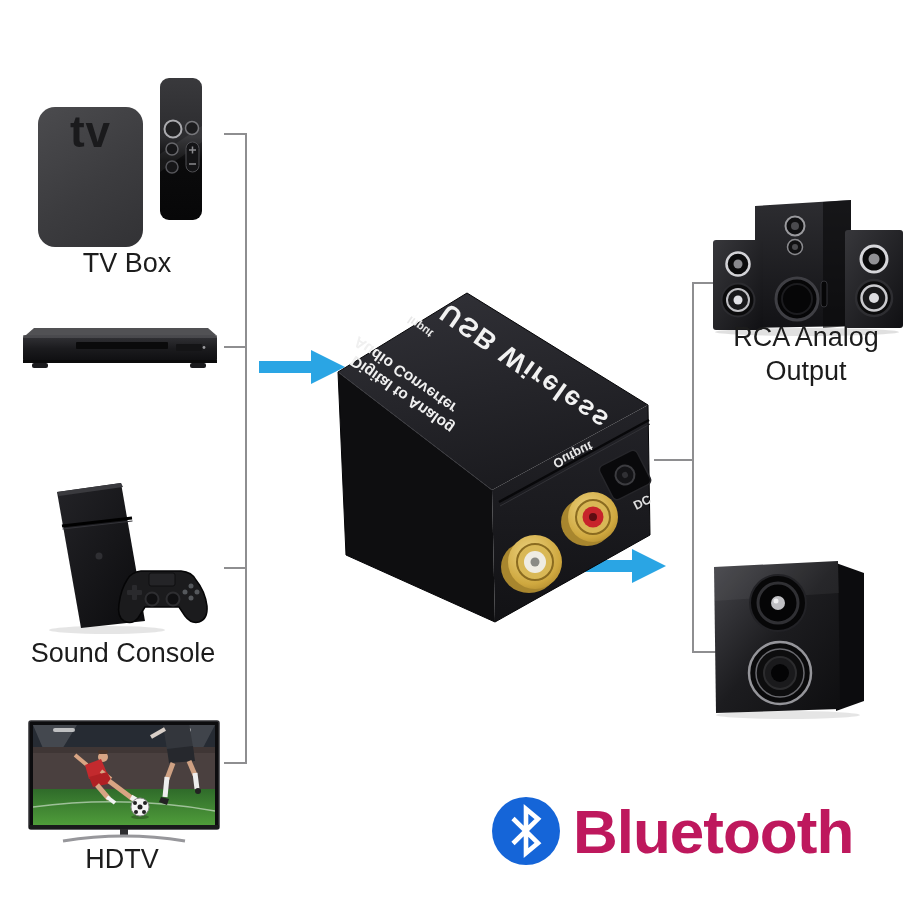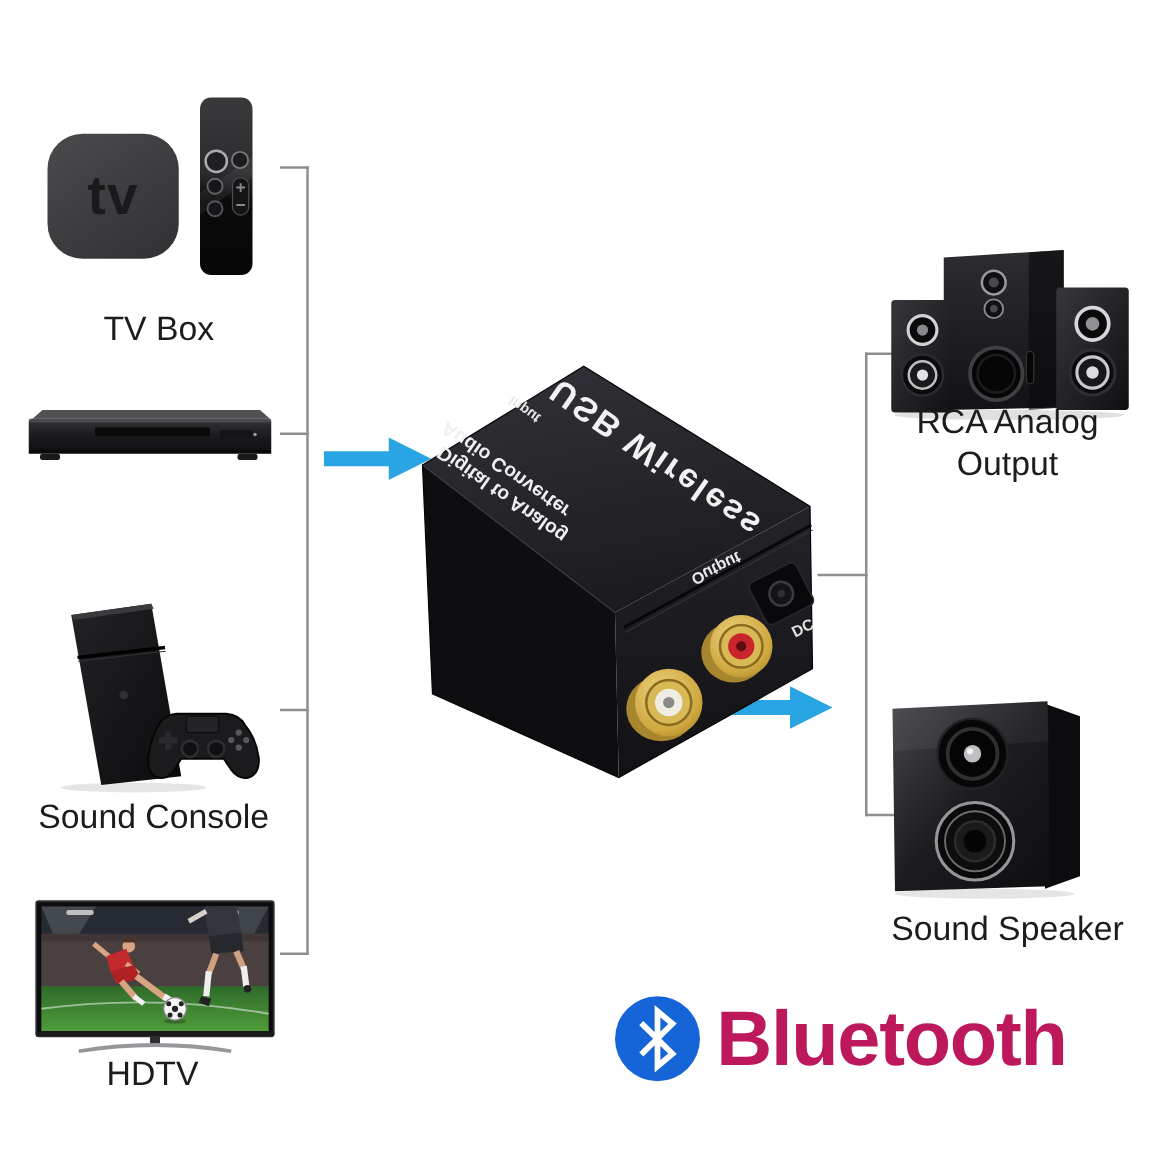--- a/index.html
+++ b/index.html
@@ -2,23 +2,23 @@
 <html style="--arrow-blue: #2aa5e4; --connector-gray: #8e8e90; --bluetooth-blue: #1565d8; --label-text: #1c1c1c; --rca-gold: #d9b856; --rca-white-jack: #efece3; --rca-red-jack: #c7242b;"><head>
 <meta charset="utf-8">
 <style>
   html,body{margin:0;padding:0;background:#fff;}
   .canvas{position:relative;width:920px;height:920px;background:#fff;overflow:hidden;
           font-family:"Liberation Sans",sans-serif;}
   .abs{position:absolute;}
   .cline{position:absolute;background:var(--connector-gray,#8e8e90);}
   .dev-label{position:absolute;width:220px;text-align:center;font-size:27px;
              color:var(--label-text,#1c1c1c);line-height:34px;}
-  .tvbox{position:absolute;left:38px;top:107px;width:105px;height:100px;border-radius:28px;
+  .tvbox{position:absolute;left:38px;top:107px;width:105px;height:140px;border-radius:17px;
          background:linear-gradient(145deg,#4b4b4e 0%,#3c3c3f 55%,#323235 100%);
-         display:flex;align-items:center;justify-content:center;}
+         display:flex;align-items:flex-start;justify-content:center;}
   .tvbox span{font-size:44px;font-weight:600;color:#1a1a1c;letter-spacing:1px;}
   .bt-icon{position:absolute;left:492px;top:797px;width:68px;height:68px;border-radius:50%;
            background:var(--bluetooth-blue,#1565d8);display:flex;align-items:center;justify-content:center;}
   .bt-text{position:absolute;left:573px;top:800px;font-size:62px;font-weight:bold;
            color:#be185d;letter-spacing:-1px;line-height:64px;}
   svg text{font-family:"Liberation Sans",sans-serif;}
 </style>
 </head>
 <body>
 
@@ -294,21 +294,20 @@
       <circle cx="70" cy="50" r="7" fill="#bfbfc3"></circle>
       <circle cx="68" cy="48" r="2.5" fill="#f0f0f2"></circle>
     </g>
     <g>
       <circle cx="72" cy="120" r="31" fill="#0a0a0b" stroke="#95959a" stroke-width="2.5"></circle>
       <circle cx="72" cy="120" r="24" fill="#0d0d0e" stroke="#6a6a6f" stroke-width="1.5"></circle>
       <circle cx="72" cy="120" r="16" fill="#1a1a1c" stroke="#2c2c2e" stroke-width="2"></circle>
       <circle cx="72" cy="120" r="9" fill="#040405"></circle>
     </g>
   </svg>
-  <div class="dev-label" style="left:696px;top:726px">Sound Speaker</div>
 
   <div class="bt-icon">
     <svg width="68" height="68" viewBox="0 0 68 68">
       <path d="M21,21.5 L46,46 L34,56 L34,12 L46,22 L21,46.5" fill="none" stroke="#ffffff" stroke-width="4.6" stroke-linejoin="miter" stroke-linecap="butt"></path>
     </svg>
   </div>
   <div class="bt-text">Bluetooth</div>
 
 </div>
 

